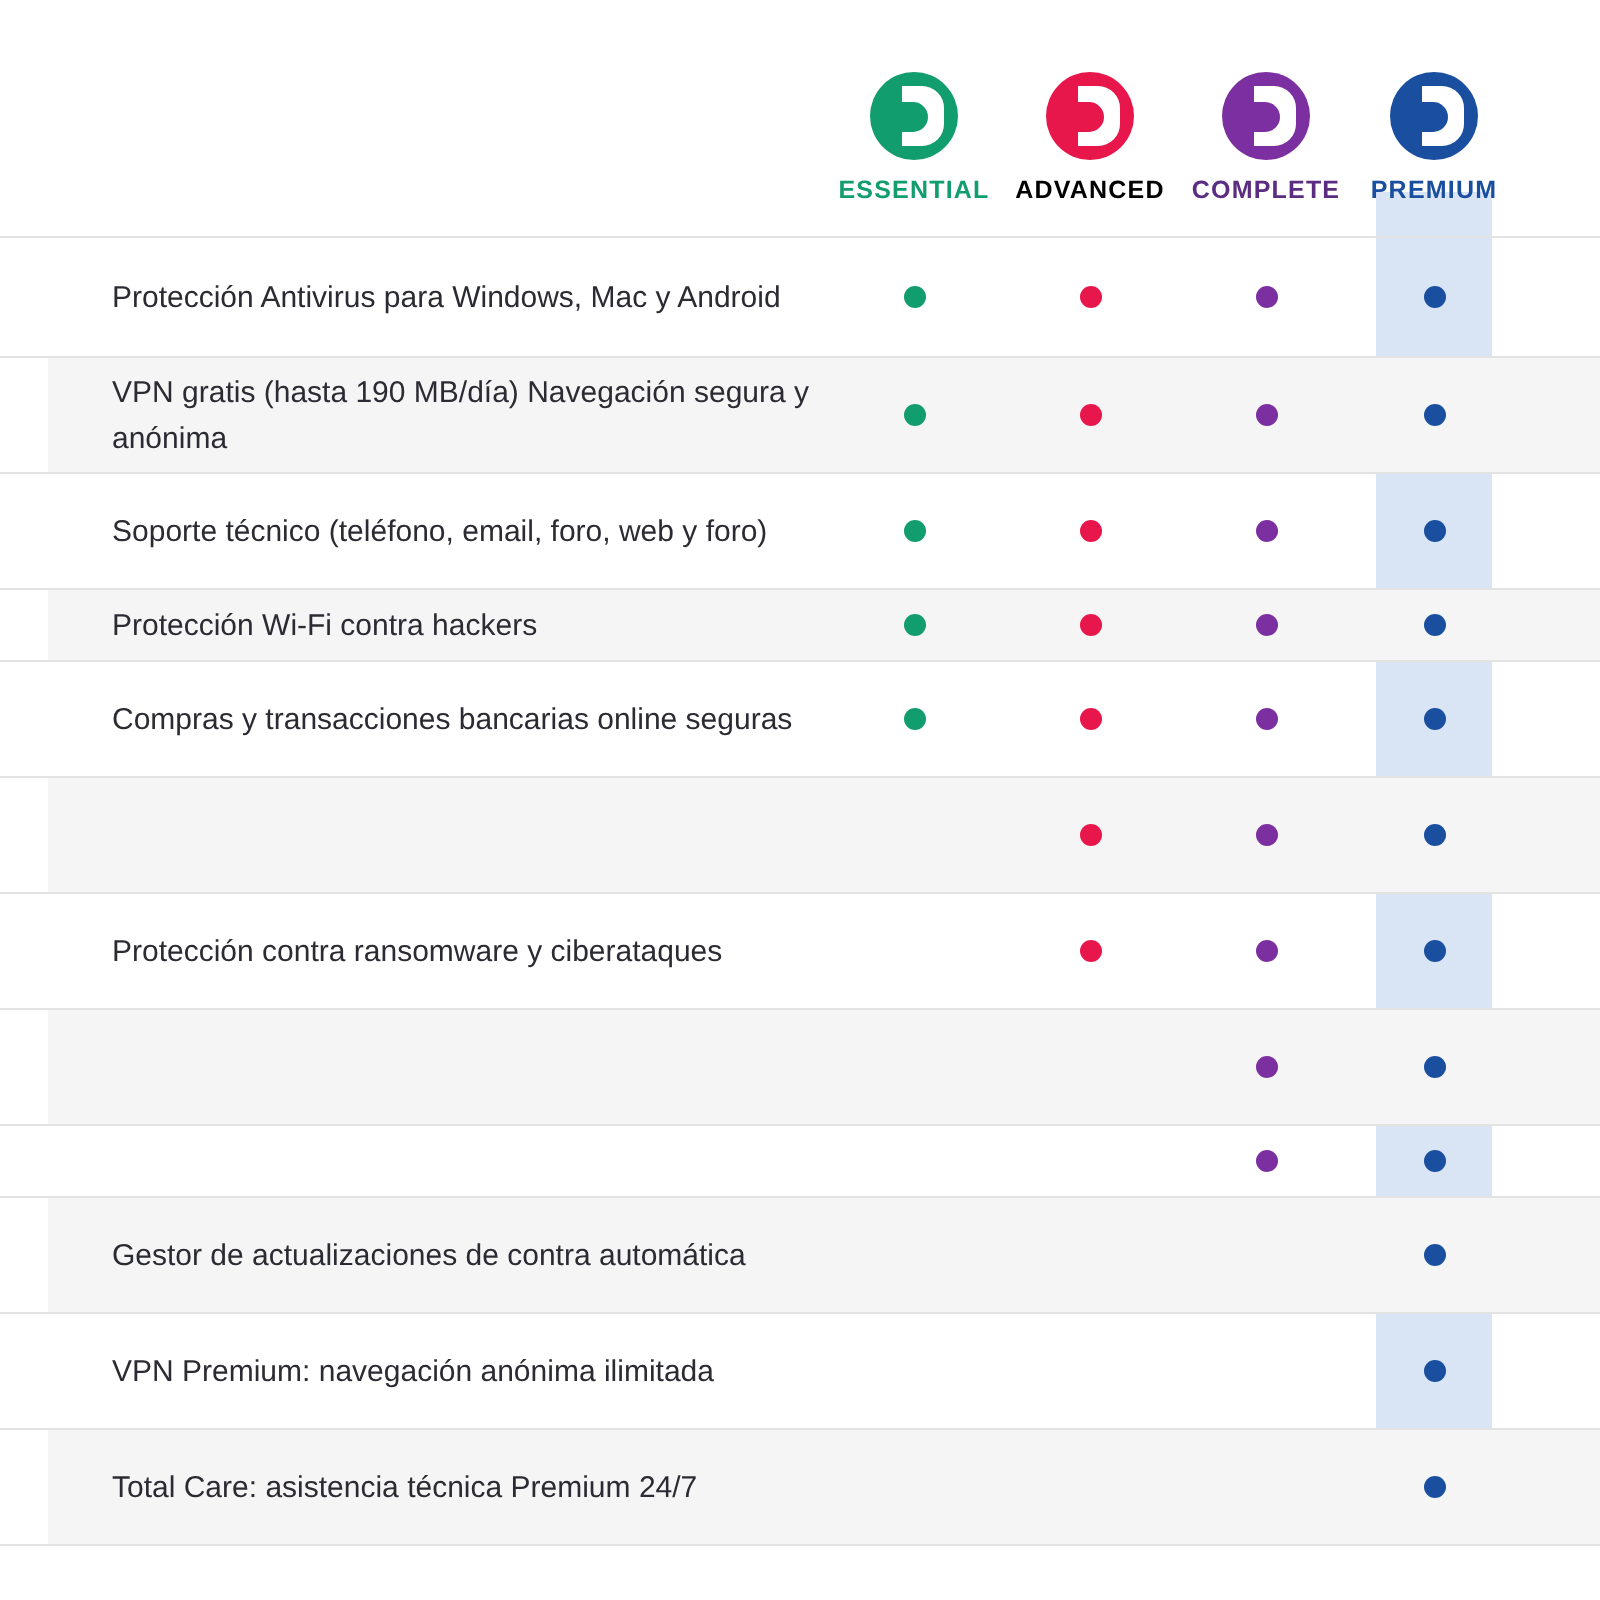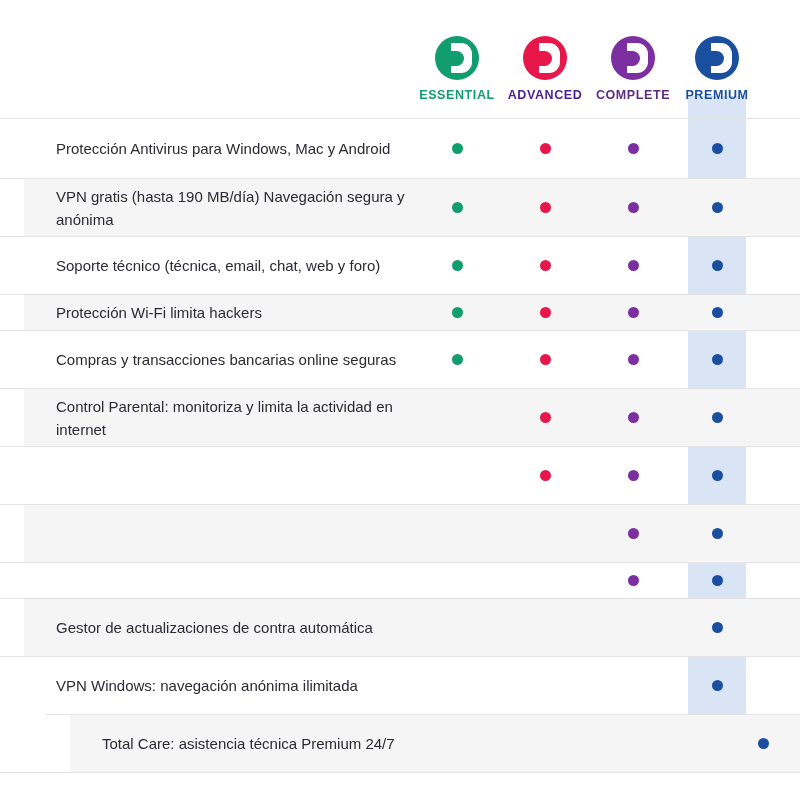--- a/index.html
+++ b/index.html
@@ -149,21 +149,21 @@
         </div>
         <div class="col-label" style="color: rgb(18, 157, 110);">ESSENTIAL</div>
       </div>
       <div class="col-head" style="left: 490px;">
         <div class="logo">
           <div class="disc" style="background: rgb(232, 23, 75);"></div>
           <div class="inner" style="box-shadow: none;">
             <div style="position: absolute; left: 0px; top: 8px; width: 13px; height: 15px; border-radius: 0px 8px 8px 0px; background: rgb(232, 23, 75);"></div>
           </div>
         </div>
-        <div class="col-label" style="color: #4c1d95;">ADVANCED</div>
+        <div class="col-label" style="color: #000000;">ADVANCED</div>
       </div>
       <div class="col-head" style="left: 662px;">
         <div class="logo">
           <div class="disc" style="background: rgb(26, 79, 160);"></div>
           <div class="inner" style="box-shadow: none;">
             <div style="position: absolute; left: 0px; top: 8px; width: 13px; height: 15px; border-radius: 0px 8px 8px 0px; background: rgb(26, 79, 160);"></div>
           </div>
         </div>
         <div class="col-label" style="color: rgb(26, 79, 160);">PREMIUM</div>
       </div>
@@ -188,72 +188,72 @@
       </div>
       <div class="row alt" style="height: 58px;">
         <div class="feature-bg"></div>
         <div class="feature">VPN gratis (hasta 190 MB/día) Navegación segura y anónima</div>
         <div class="dot c0"></div>
         <div class="dot c1"></div>
         <div class="dot c2"></div>
         <div class="dot c3"></div>
       </div>
       <div class="row" style="height: 58px;">
-        <div class="feature">Soporte técnico (técnica, email, chat, web y foro)</div>
+        <div class="feature">Soporte técnico (teléfono, email, foro, web y foro)</div>
         <div class="dot c0"></div>
         <div class="dot c1"></div>
         <div class="dot c2"></div>
         <div class="dot c3"></div>
       </div>
       <div class="row alt" style="height: 36px;">
         <div class="feature-bg"></div>
-        <div class="feature">Protección Wi-Fi limita hackers</div>
+        <div class="feature">Protección Wi-Fi contra hackers</div>
         <div class="dot c0"></div>
         <div class="dot c1"></div>
         <div class="dot c2"></div>
         <div class="dot c3"></div>
       </div>
       <div class="row" style="height: 58px; padding-left: 46px;">
         <div class="feature">Compras y transacciones bancarias online seguras</div>
         <div class="dot c0"></div>
         <div class="dot c1"></div>
         <div class="dot c2"></div>
         <div class="dot c3"></div>
       </div>
       <div class="row alt" style="height: 58px;">
         <div class="feature-bg"></div>
-        <div class="feature">Control Parental: monitoriza y limita la actividad en internet</div>
         <div class="dot c1"></div>
         <div class="dot c2"></div>
         <div class="dot c3"></div>
       </div>
       <div class="row" style="height: 58px;">
+        <div class="feature">Protección contra ransomware y ciberataques</div>
         <div class="dot c1"></div>
         <div class="dot c2"></div>
         <div class="dot c3"></div>
       </div>
       <div class="row alt" style="height: 58px;">
         <div class="feature-bg"></div>
         <div class="dot c2"></div>
         <div class="dot c3"></div>
       </div>
       <div class="row" style="height: 36px;">
         <div class="dot c2"></div>
         <div class="dot c3"></div>
       </div>
       <div class="row alt" style="height: 58px;">
         <div class="feature-bg"></div>
         <div class="feature">Gestor de actualizaciones de contra automática</div>
         <div class="dot c3"></div>
       </div>
       <div class="row" style="height: 58px;">
-        <div class="feature">VPN Windows: navegación anónima ilimitada</div>
-        <div class="dot c3"></div>
-      </div>
-      <div class="row alt" style="height: 58px; margin-left: 46px;">
+        <div class="feature">VPN Premium: navegación anónima ilimitada</div>
+        <div class="dot c3"></div>
+      </div>
+      <div class="row alt" style="height: 58px;">
         <div class="feature-bg"></div>
         <div class="feature">Total Care: asistencia técnica Premium 24/7</div>
         <div class="dot c3"></div>
       </div>
     </div>
 
   <div class="bottom-rule"></div>
 </div>
 
 </body></html>

